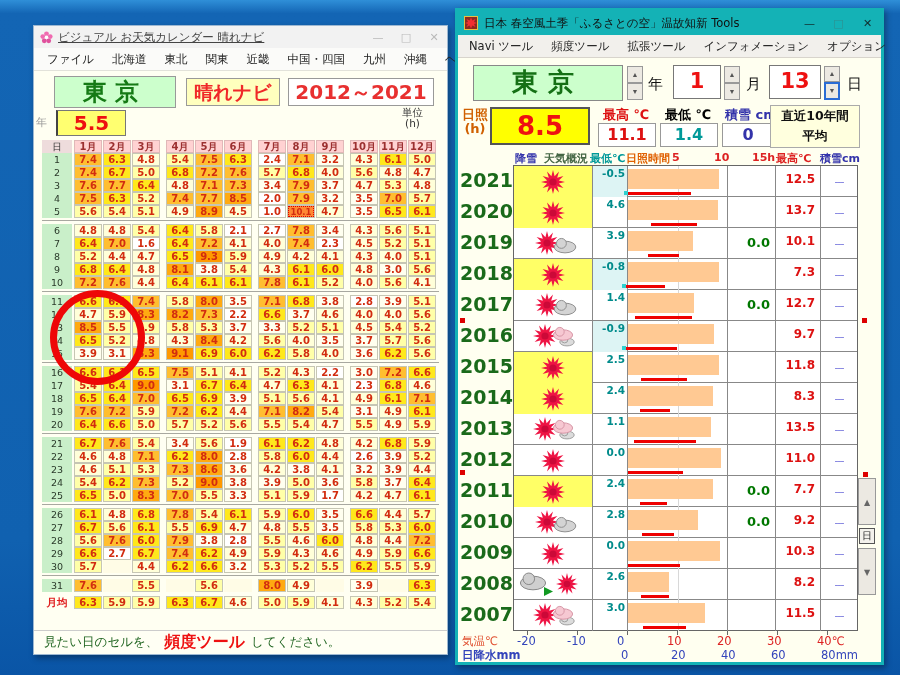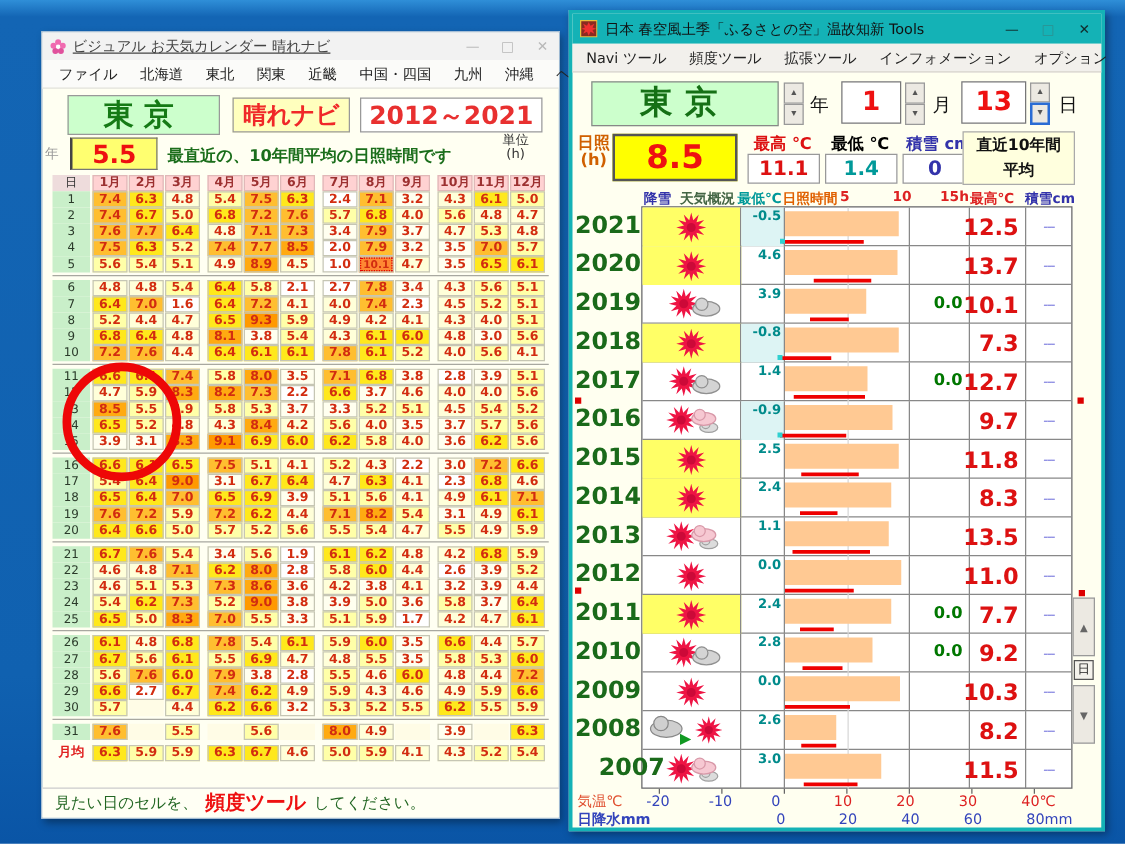--- a/index.html
+++ b/index.html
@@ -97,21 +97,21 @@
   .min-cell span { position:absolute; top:1px; right:2px; font-size:10.5px; font-weight:bold; color:#008b8b; }
   .min-cell.neg { background:#ddf4f4; }
   .bar-cell { left:114px; width:100px; }
   .gridline { position:absolute; left:50px; top:0; width:1px; height:31px; background:#d8d8d8; }
   .sunbar { position:absolute; left:0; top:3px; height:20px; background:#ffc993; }
   .temp-line { position:absolute; top:26px; height:3px; background:#ee0000; }
   .temp-dot { position:absolute; top:25px; width:4px; height:4px; background:#30d0d0; }
   .ext-cell { left:214px; width:48px; }
   .ext-cell span { position:absolute; right:5px; top:7px; font-size:13px; font-weight:bold; color:#007700; }
   .max-cell { left:262px; width:45px; }
-  .max-cell span { position:absolute; right:5px; top:6px; font-size:18px; font-weight:bold; color:#dd1111; }
+  .max-cell span { position:absolute; right:5px; top:6px; font-size:12px; font-weight:bold; color:#dd1111; }
   .snow-cell { left:307px; width:36px; border-right:none; text-align:center; color:#7777dd;
     font-size:11px; line-height:31px; letter-spacing:-1px; }
   .axis-lbl { position:absolute; font-size:11.5px; white-space:nowrap; }
   .tickmark { position:absolute; width:1px; height:4px; background:#666; top:573px; }
   .red-dot { position:absolute; width:5px; height:5px; background:#dd0000; }
   .side-spin { position:absolute; left:400px; width:18px; background:#ece9e2; border:1px solid #999;
     color:#666; font-size:8px; text-align:center; }
   .side-day { position:absolute; left:401px; width:16px; height:16px; border:1px solid #555; background:#f4f2ec;
     font-size:10px; line-height:14px; text-align:center; color:#222; }
 </style>
@@ -145,21 +145,20 @@
       <span>九州</span>
       <span>沖縄</span>
       <span>ヘルプ</span>
     </div>
   <div class="lw-header">
     <div class="box city-box-l">東京</div>
     <div class="box badge-box">晴れナビ</div>
     <div class="box range-box">2012～2021</div>
     <span class="year-ghost">年</span>
     <div class="box avg-box">5.5</div>
-    <div class="desc">最直近の、10年間平均の日照時間です</div>
     <div class="unit">
       <div>単位</div>
         <div>(h)</div>
     </div>
   </div>
   <div class="cal">
       <div class="cal-row cal-mhead">
         <div class="cal-day">日</div>
         <div class="cal-cell">1月</div>
         <div class="cal-cell">2月</div>
@@ -1116,21 +1115,21 @@
         <div class="year-label" style="top: 231px;">2017</div>
         <div class="year-label" style="top: 262px;">2016</div>
         <div class="year-label" style="top: 293px;">2015</div>
         <div class="year-label" style="top: 324px;">2014</div>
         <div class="year-label" style="top: 355px;">2013</div>
         <div class="year-label" style="top: 386px;">2012</div>
         <div class="year-label" style="top: 417px;">2011</div>
         <div class="year-label" style="top: 448px;">2010</div>
         <div class="year-label" style="top: 479px;">2009</div>
         <div class="year-label" style="top: 510px;">2008</div>
-        <div class="year-label" style="top: 541px; margin-left: 19px;">2007</div>
+        <div class="year-label" style="top: 541px;">2007</div>
       </div>
     <div id="chart-axis">
         <span class="axis-lbl" style="left: 4px; top: 576px; color: rgb(224, 80, 48);">気温℃</span>
         <span class="axis-lbl" style="left: 59px; top: 576px; color: rgb(51, 68, 187);">-20</span>
         <div class="tickmark" style="left: 69px;"></div>
         <span class="axis-lbl" style="left: 109px; top: 576px; color: rgb(51, 68, 187);">-10</span>
         <div class="tickmark" style="left: 119px;"></div>
         <span class="axis-lbl" style="left: 159px; top: 576px; color: rgb(51, 68, 187);">0</span>
         <div class="tickmark" style="left: 169px;"></div>
         <span class="axis-lbl" style="left: 209px; top: 576px; color: rgb(221, 34, 34);">10</span>

